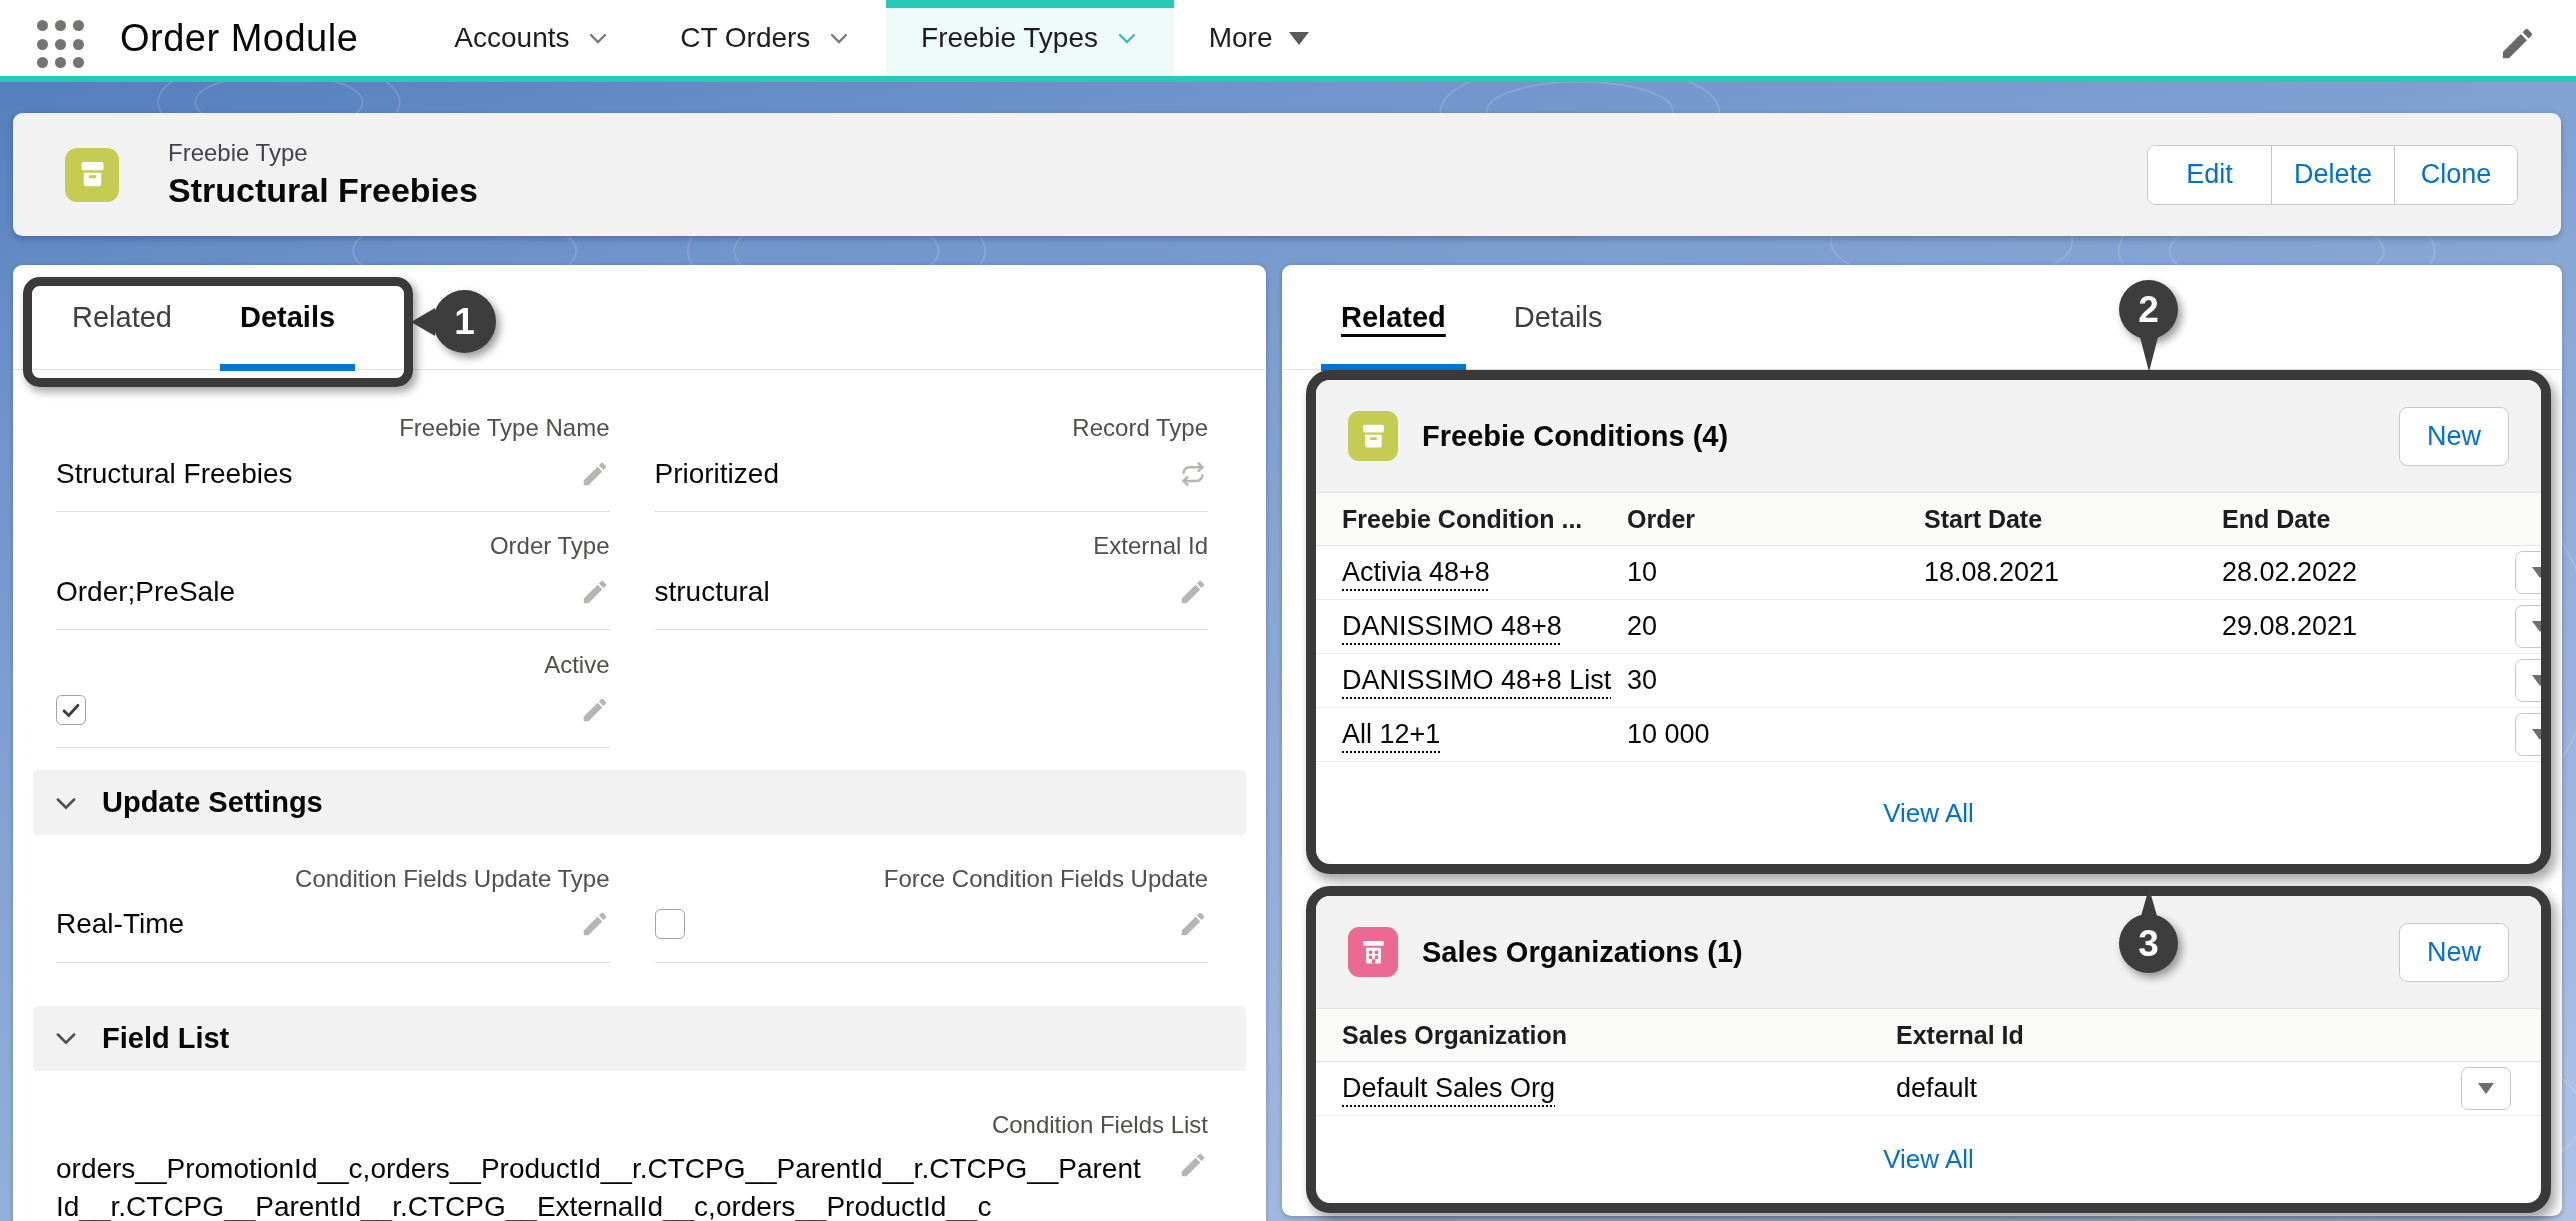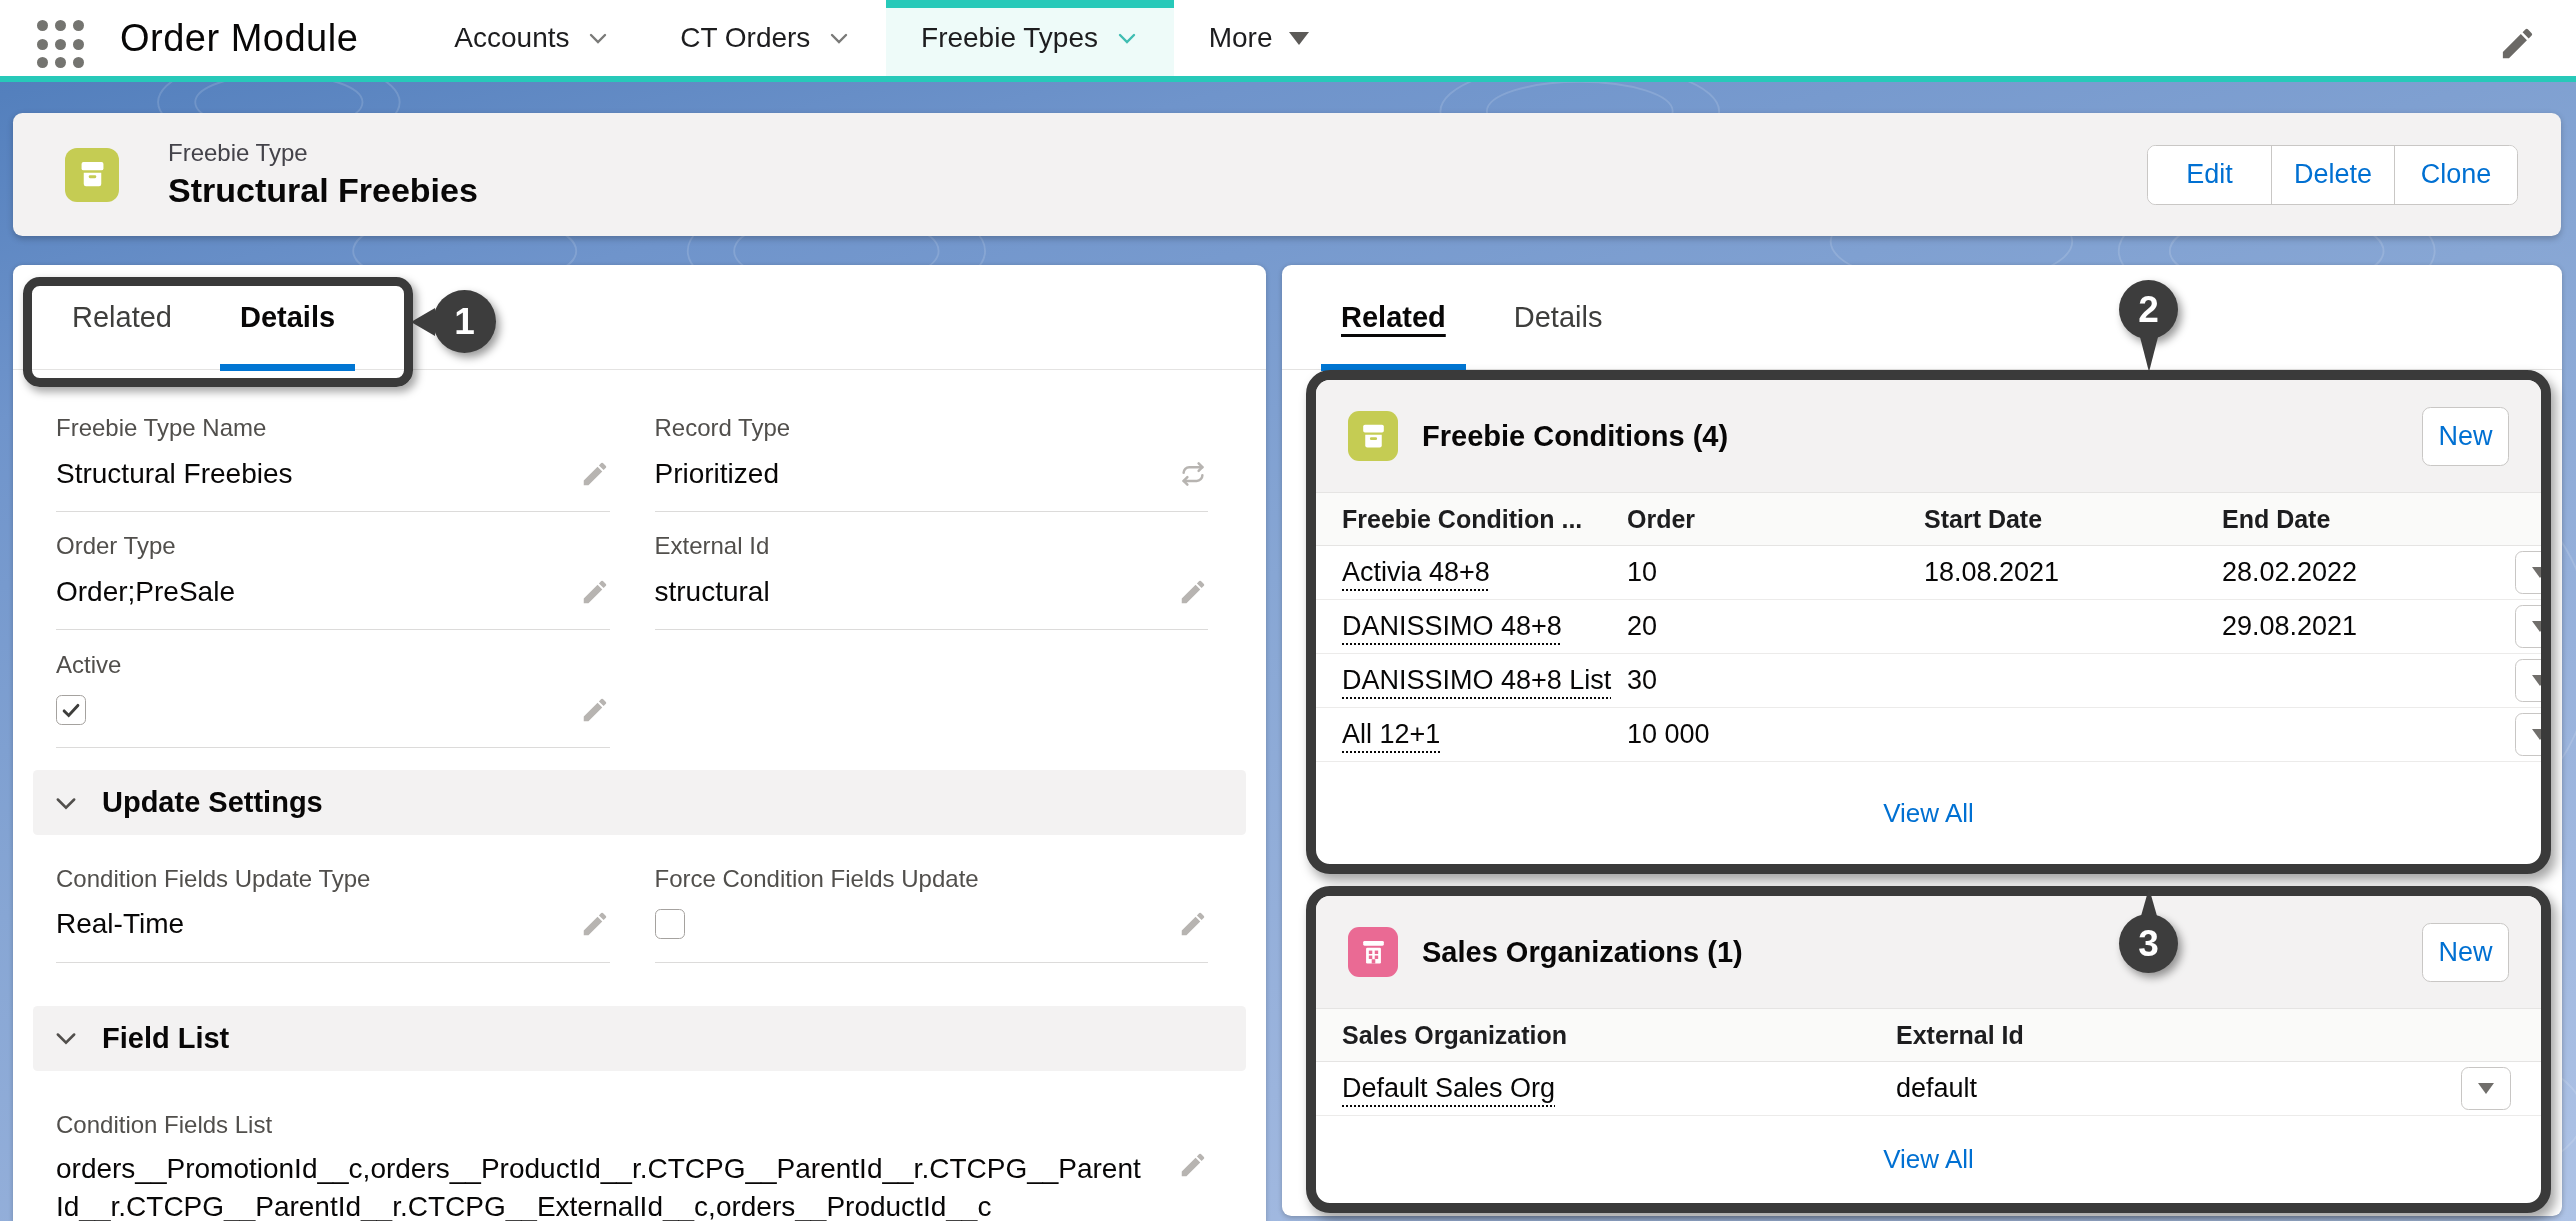--- a/index.html
+++ b/index.html
@@ -48,21 +48,21 @@
              border-bottom:1.9px solid #e4e3e2; position:relative; }
   .tab { font-size:29px; color:#3e3e3c; display:flex; align-items:center; position:relative; cursor:pointer; }
   .tab.active { font-weight:700; color:#080707; }
   .tab.active::after { content:""; position:absolute; left:-20.4px; right:-20.4px; bottom:-1.9px; height:7.4px; background:#0176d3; }
   .tab.hovered { text-decoration:underline; text-decoration-thickness:2.8px; text-underline-offset:6.5px; }
 
   
   .detail-body { padding-top:24px; }
   .field-grid { display:grid; grid-template-columns:1fr 1fr; column-gap:45px; padding:0 58px 0 43px; }
   .field { border-bottom:1.9px solid #dcdbda; padding:20.4px 0 16.7px; }
-  .f-label { font-size:24px; color:#514f4c; }
+  .f-label { font-size:24px; color:#514f4c;text-align:right; }
   .f-valrow { display:flex; align-items:center; justify-content:space-between; margin-top:11px; min-height:41px; }
   .f-value { font-size:28px; color:#080707; }
   .pencil { width:30px; height:30px; flex:0 0 auto; cursor:pointer; }
   .checkbox { width:30px; height:30px; border:1.9px solid #a5a29f; border-radius:5.6px; background:#fff;
               display:flex; align-items:center; justify-content:center; }
   .section-header { margin:22px 20.4px 0 20.4px; height:65px; background:#f3f2f2; border-radius:4.6px;
                     display:flex; align-items:center; padding-left:18.6px; cursor:pointer; }
   .section-header .chev { width:28px; height:28px; margin-right:22px; }
   .section-title { font-size:29px; font-weight:700; color:#080707; }
   .field.full { margin:0 58px 0 43px; }
@@ -71,21 +71,21 @@
 
   
   .ann-card { position:absolute; left:24px; width:1245px; border:10.2px solid #3a3a3a; border-radius:24px;
               background:#fff; box-shadow:4.6px 6.5px 10.2px rgba(0,0,0,.35); overflow:hidden; z-index:12;
               display:flex; flex-direction:column; }
   .ann-card.fc { top:105px; height:504px; }
   .ann-card.so { top:621px; height:327px; }
   .rel-header { height:112px; background:#f3f2f2; display:flex; align-items:center; padding:0 32px; flex:0 0 auto; }
   .rel-header .obj-icon { width:50px; height:50px; border-radius:11px; }
   .rel-title { font-size:29px; font-weight:700; color:#080707; margin-left:24px; }
-  .new-btn { margin-left:auto; width:87px; height:59px; background:#fff; border:1.9px solid #c9c7c5; border-radius:8.4px;
+  .new-btn { margin-left:auto; width:110px; height:59px; background:#fff; border:1.9px solid #c9c7c5; border-radius:8.4px;
              font-family:inherit; font-size:27px; color:#0070d2; cursor:pointer; }
   .rel-cols { height:54px; background:#fafaf9; border-top:1.9px solid #e5e4e3; border-bottom:1.9px solid #e5e4e3;
               display:grid; align-items:center; padding:0 26px; flex:0 0 auto; }
   .rel-cols span { font-size:25px; font-weight:700; color:#1d1d1f; white-space:nowrap; overflow:hidden; }
   .grid-fc { grid-template-columns:271px 283px 284px 279px 1fr;gap:14px; }
   .grid-so { grid-template-columns:554px 483px 1fr; }
   .rel-row { height:54px; border-bottom:1.9px solid #ecebea; display:grid; align-items:center; padding:0 26px; flex:0 0 auto; }
   .rel-row span { font-size:27px; color:#080707; white-space:nowrap; }
   .rel-row .rec-link { font-size:27px; justify-self:start; }
   .dd-btn { justify-self:end; width:50px; height:43px; background:#fff; border:1.9px solid #c8c6c4; border-radius:7.4px;

